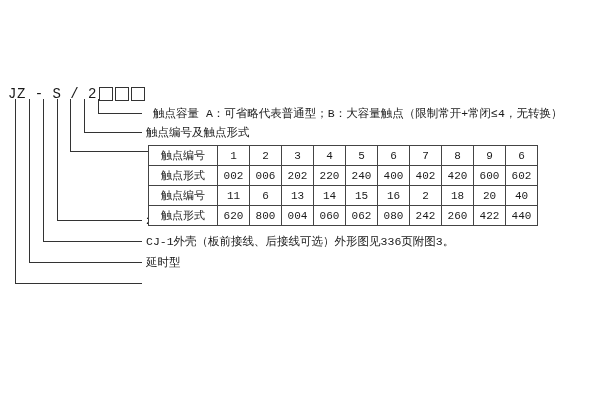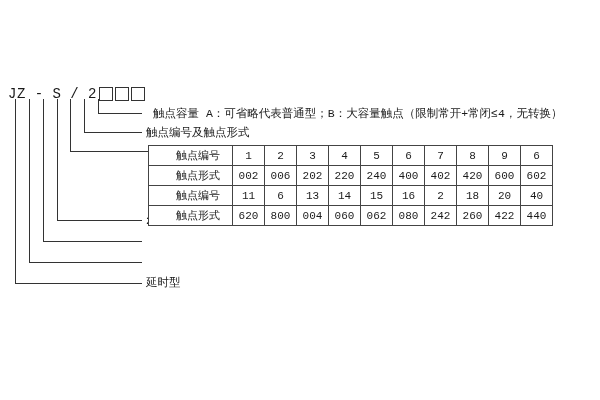--- a/index.html
+++ b/index.html
@@ -66,21 +66,21 @@
   }
   table.contact td {
     border: 1px solid #444;
     text-align: center;
     padding: 2px 0 2px 0;
     height: 13px;
     background: #fff;
   }
   table.contact td.hdr {
     width: 62px;
-    padding-left: 18px;
+    padding-left: 3px;
     padding-right: 3px;
     text-align: center;
     white-space: nowrap;
   }
   table.contact td.cell {
     width: 31px;
   }
 </style>
 </head>
 <body>
@@ -108,21 +108,22 @@
 
   <div class="vline" style="left:29px; top:99px; height:163px;"></div>
   <div class="hline" style="left:29px; top:262px; width:113px;"></div>
 
   <div class="vline" style="left:15px; top:99px; height:184px;"></div>
   <div class="hline" style="left:15px; top:283px; width:127px;"></div>
 
   <div class="note" style="left:142px; top:106px;margin-left:11px;">触点容量  A：可省略代表普通型；B：大容量触点（限制常开+常闭≤4，无转换）</div>
   <div class="note" style="left:146px; top:125px;">触点编号及触点形式</div>
   <div class="note" style="left:146px; top:213px;">2：可调延时动作   4：可调节延时返回，延时范围0.02S-9.99S可调</div>
-  <div class="note" style="left:146px; top:255px;margin-top:20px;">延时型</div>
+  <div class="note" style="left:146px; top:234px;">CJ-1外壳（板前接线、后接线可选）外形图见336页附图3。</div>
+  <div class="note" style="left:146px; top:255px;">延时型</div>
 
   <table class="contact">
     <tbody>
       <tr>
         <td class="hdr">触点编号</td>
         <td class="cell">1</td>
         <td class="cell">2</td>
         <td class="cell">3</td>
         <td class="cell">4</td>
         <td class="cell">5</td>

